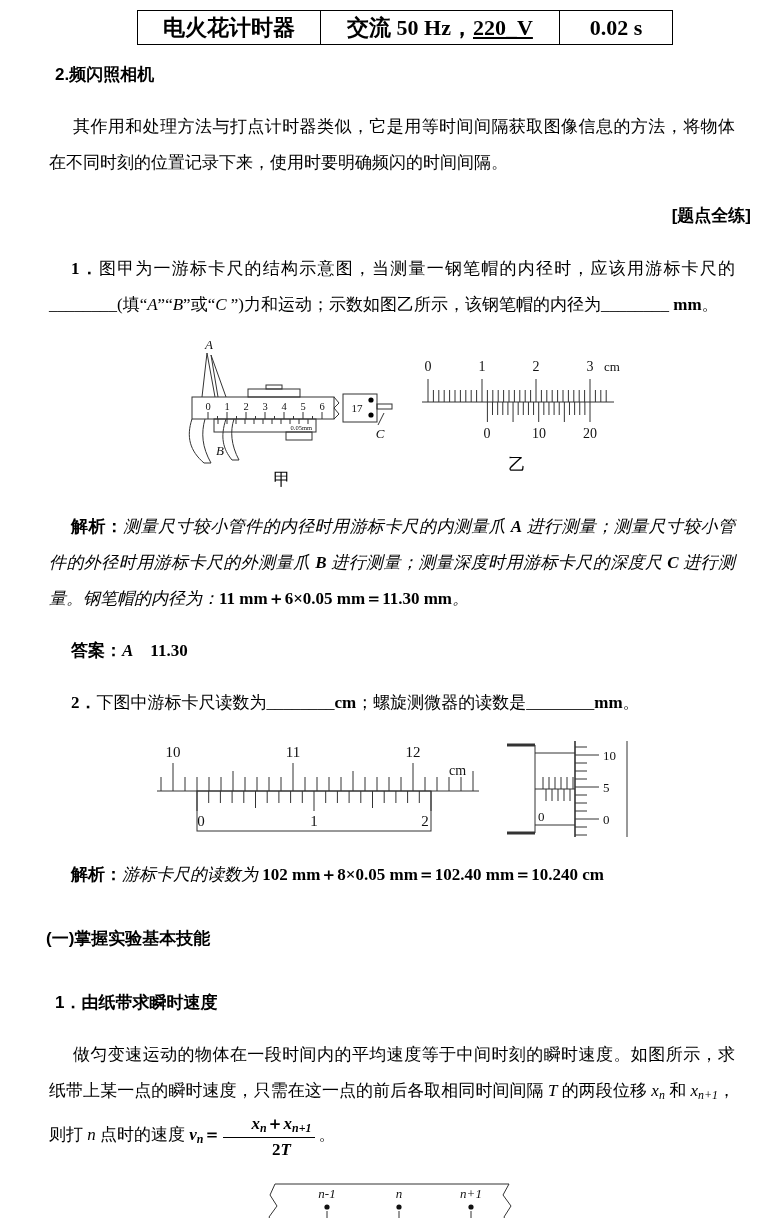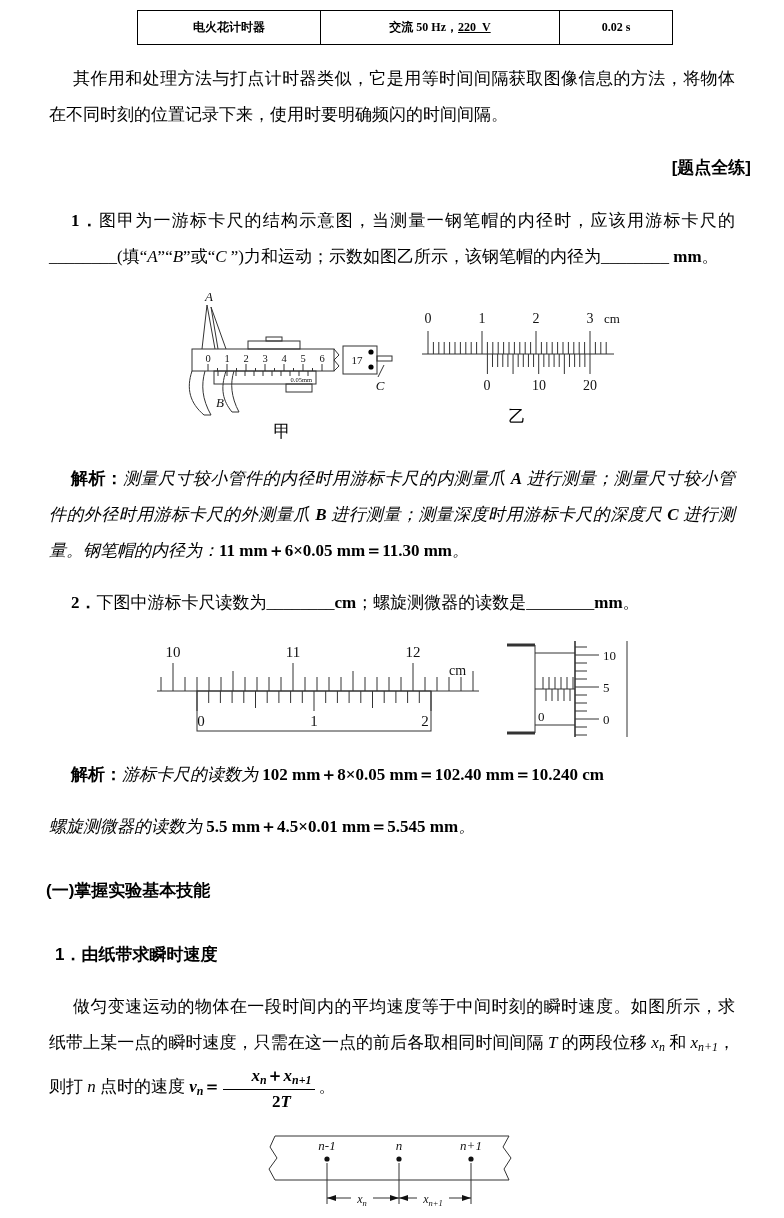--- a/index.html
+++ b/index.html
@@ -1,20 +1,20 @@
 <!DOCTYPE html>
 <html><head>
 <meta charset="utf-8">
 <style>
   html,body{margin:0;padding:0;background:#ffffff;color:#000;}
   body{width:784px;font-family:"Liberation Serif","DejaVu Serif",serif;font-size:17px;}
   .page{box-sizing:border-box;width:784px;padding:8px 33px 14px 33px;}
   
   table.spec-table{border-collapse:collapse;margin:2px 0 0 104px;font-weight:bold;}
-  table.spec-table td{border:1.6px solid #000;text-align:center;height:33px;font-size:12px;padding:0 6px;}
+  table.spec-table td{border:1.6px solid #000;text-align:center;height:33px;font-size:22px;padding:0 6px;}
   td.c1{width:170px;} td.c2{width:226px;} td.c3{width:100px;}
   .u{text-decoration:underline;}
   
   .body-text{margin:16px;line-height:36px;text-align:justify;}
   .ind{text-indent:24px;}
   .h-bold{font-weight:bold;line-height:36px;font-family:"Liberation Sans","DejaVu Sans",sans-serif;margin-top:28px;}
   .h-ind{padding-left:22px;}
   .h-paren{padding-left:13px;}
   .center-bold{font-weight:bold;text-align:right;line-height:38px;font-family:"Liberation Sans","DejaVu Sans",sans-serif;}
   .big{font-size:19px;margin-top:10px;}
@@ -47,20 +47,21 @@
   <table class="spec-table">
     <tbody>
         <tr>
       <td class="c1">电火花计时器</td>
       <td class="c2"><span>交流 50 Hz，</span><span class="u">220_V</span></td>
       <td class="c3">0.02 s</td>
     </tr>
   </tbody>
     </table>
 
+  <div class="h-bold h-ind" style="margin-top:12px">2.频闪照相机</div>
   <p class="body-text ind">其作用和处理方法与打点计时器类似，它是用等时间间隔获取图像信息的方法，将物体在不同时刻的位置记录下来，使用时要明确频闪的时间间隔。</p>
 
   <div class="center-bold">[题点全练]</div>
 
   <p class="body-text" style="text-indent:22px"><span class="r-b">1．</span><span class="r-n">图甲为一游标卡尺的结构示意图，当测量一钢笔帽的内径时，应该用游标卡尺的________(填“</span><span class="r-i">A</span><span class="r-n">”“</span><span class="r-i">B</span><span class="r-n">”或“</span><span class="r-i">C</span><span class="r-n"> ”)力和运动；示数如图乙所示，该钢笔帽的内径为________</span><span class="r-b"> mm</span><span class="r-n">。</span></p>
 
   <div class="fig-row">
     <div class="fig-col">
       <svg width="228" height="126" viewBox="0 0 228 126">
 
@@ -196,20 +197,21 @@
         <text x="186" y="17" font-size="13" text-anchor="start">cm</text>
         <text x="69" y="84" font-size="14" text-anchor="middle">0</text>
         <text x="121" y="84" font-size="14" text-anchor="middle">10</text>
         <text x="172" y="84" font-size="14" text-anchor="middle">20</text>
       </svg>
       <div class="caption">乙</div>
     </div>
   </div>
 
   <p class="body-text" style="text-indent:22px"><span class="r-b">解析：</span><span class="r-k">测量尺寸较小管件的内径时用游标卡尺的内测量爪 </span><span class="r-bi">A</span><span class="r-k"> 进行测量；测量尺寸较小管件的外径时用游标卡尺的外测量爪 </span><span class="r-bi">B</span><span class="r-k"> 进行测量；测量深度时用游标卡尺的深度尺 </span><span class="r-bi">C</span><span class="r-k"> 进行测量。钢笔帽的内径为：</span><span class="r-b">11 mm＋6×0.05 mm＝11.30 mm</span><span class="r-k">。</span></p>
+  <p class="body-text" style="text-indent:22px"><span class="r-b">答案：</span><span class="r-bi">A</span><span class="r-b">　11.30</span></p>
   <p class="body-text" style="text-indent:22px"><span class="r-b">2．</span><span class="r-n">下图中游标卡尺读数为________</span><span class="r-b">cm</span><span class="r-n">；螺旋测微器的读数是________</span><span class="r-b">mm</span><span class="r-n">。</span></p>
 
   <div class="fig-row">
     <svg width="330" height="104" viewBox="0 0 330 104">
       <line x1="4" y1="54" x2="326" y2="54"></line>
       <g id="g-q2-main">
           <line x1="8" x2="8" y1="54" y2="40" stroke="#333" stroke-width="1"></line>
           <line x1="20" x2="20" y1="54" y2="26" stroke="#333" stroke-width="1"></line>
           <line x1="32" x2="32" y1="54" y2="40" stroke="#333" stroke-width="1"></line>
           <line x1="44" x2="44" y1="54" y2="40" stroke="#333" stroke-width="1"></line>
@@ -308,21 +310,20 @@
           <line x1="70" x2="82" y1="90" y2="90" stroke="#333" stroke-width="1"></line>
           <line x1="70" x2="82" y1="98" y2="98" stroke="#333" stroke-width="1"></line>
         </g>
       <text x="98" y="23" font-size="13">10</text>
       <text x="98" y="55" font-size="13">5</text>
       <text x="98" y="87" font-size="13">0</text>
     </svg>
   </div>
 
   <p class="body-text" style="text-indent:22px"><span class="r-b">解析：</span><span class="r-k">游标卡尺的读数为 </span><span class="r-b">102 mm＋8×0.05 mm＝102.40 mm＝10.240 cm</span></p>
-  <p class="body-text"><span class="r-k">螺旋测微器的读数为 </span><span class="r-b">5.5 mm＋4.5×0.01 mm＝5.545 mm</span><span class="r-k">。</span></p>
 
   <div class="h-bold h-paren">(一)掌握实验基本技能</div>
   <div class="h-bold h-ind">1．由纸带求瞬时速度</div>
 
   <p class="body-text" style="text-indent:24px"><span><span class="r-n">做匀变速运动的物体在一段时间内的平均速度等于中间时刻的瞬时速度。如图所示，求纸带上某一点的瞬时速度，只需在这一点的前后各取相同时间间隔 </span><span class="r-i">T</span><span class="r-n"> 的两段位移 </span><span class="r-i">x</span><span class="r-sub">n</span><span class="r-n"> 和 </span><span class="r-i">x</span><span class="r-sub">n+1</span><span class="r-n">，则打 </span><span class="r-i">n</span><span class="r-n"> 点时的速度 </span><span class="r-bi">v</span><span class="r-bsub">n</span><span class="r-b">＝</span></span><span class="frac"><span class="frac-num"><span class="r-bi">x</span><span class="r-bsub">n</span><span class="r-b">＋</span><span class="r-bi">x</span><span class="r-bsub">n+1</span></span><span class="frac-den"><span class="r-b">2</span><span class="r-bi">T</span></span></span><span><span class="r-n">。</span></span></p>
 
   <div class="fig-center">
     <svg width="266" height="88" viewBox="0 0 266 88">
       <path d="M16,8 H250 L244,19 L252,30 L245,41 L250,52 H16 L10,41 L18,30 L11,19 Z"></path>
       <circle class="fill" cx="68" cy="31" r="2.6"></circle>

